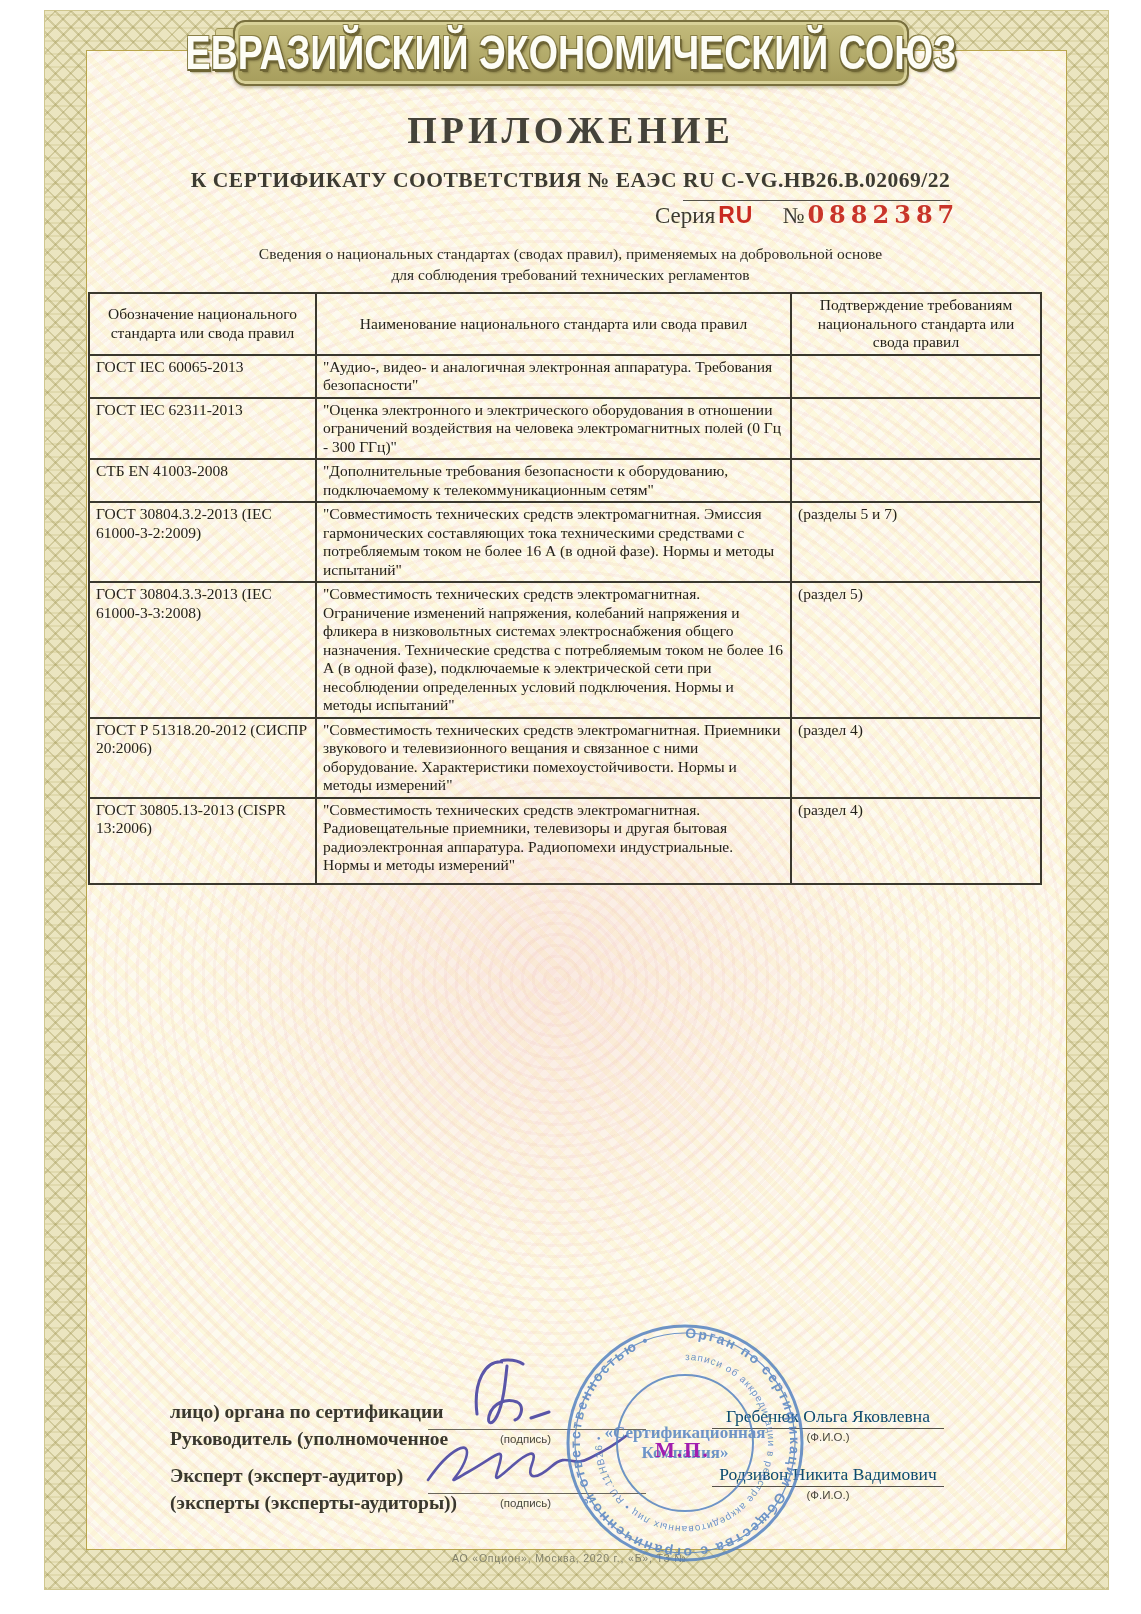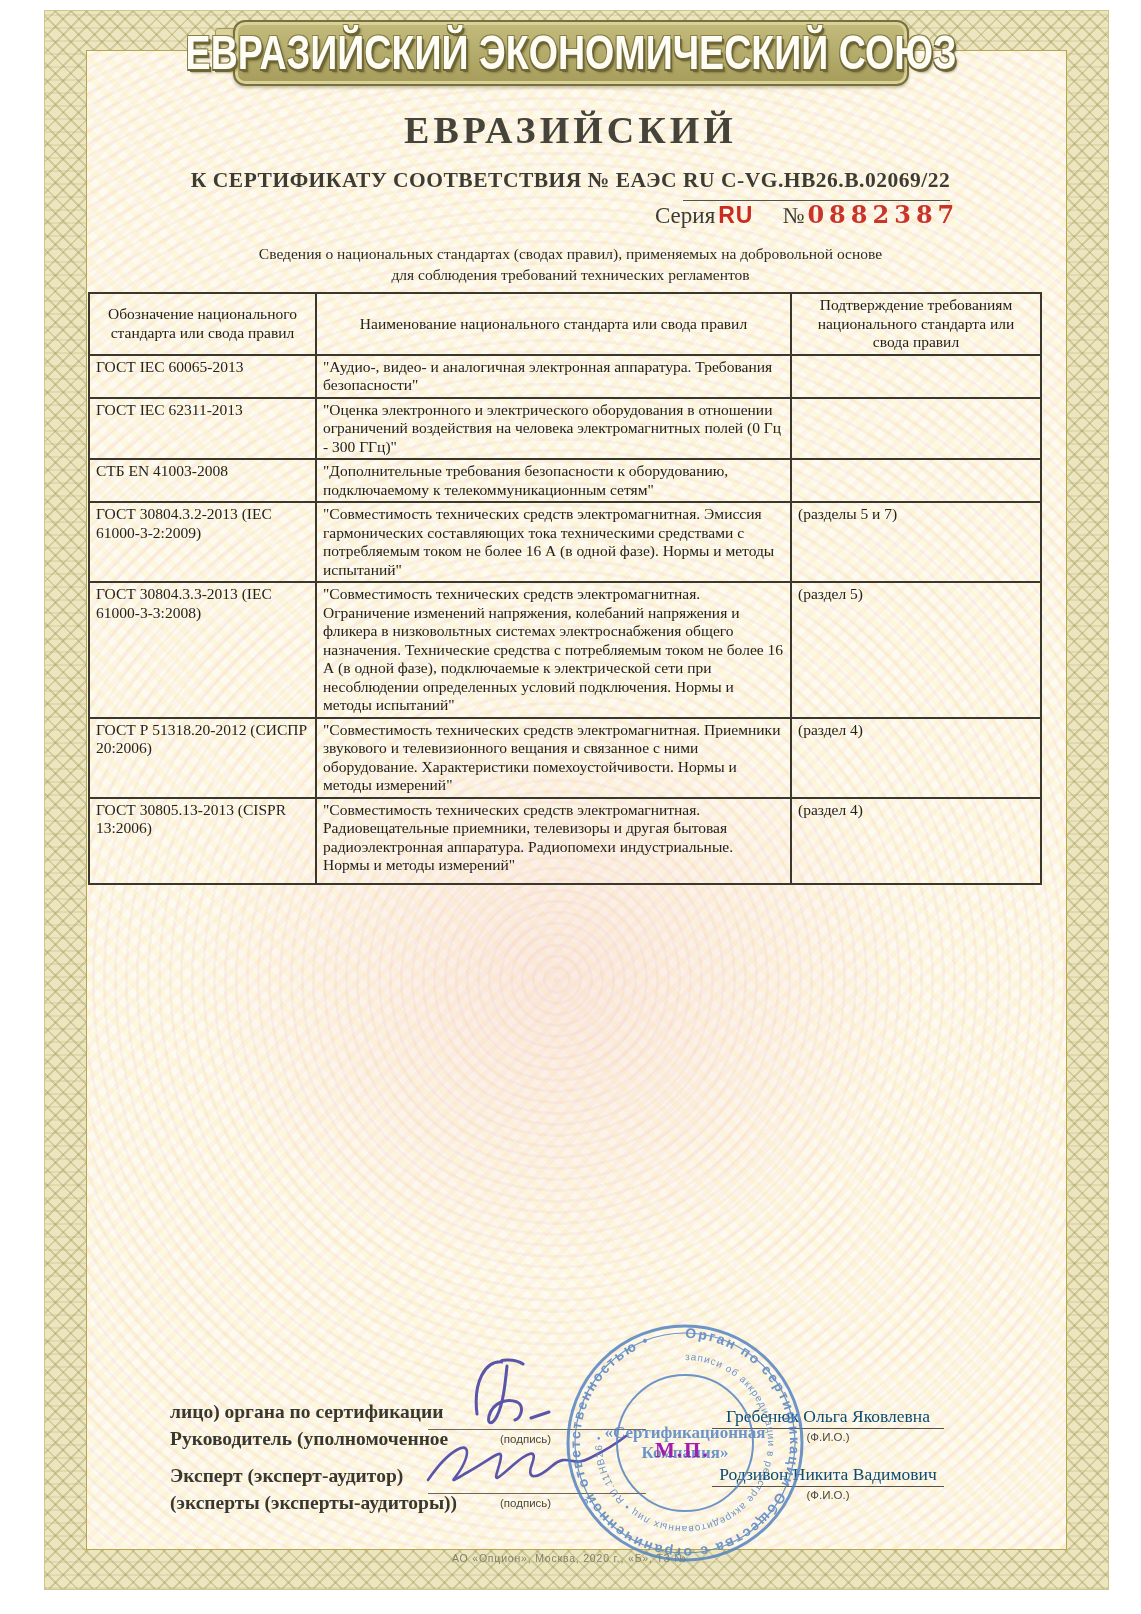--- a/index.html
+++ b/index.html
@@ -119,21 +119,21 @@
 <div class="page">
 
   <div class="border-band"></div>
   <div class="paper"></div>
   <div class="rosette"></div>
 
   <div class="banner">
     <div class="banner-text">ЕВРАЗИЙСКИЙ ЭКОНОМИЧЕСКИЙ СОЮЗ</div>
   </div>
 
-  <div class="doc-title">ЕВРАЗИЙСКИЙ</div>
+  <div class="doc-title">ПРИЛОЖЕНИЕ</div>
 
   <div class="cert-line">
     <span>К СЕРТИФИКАТУ СООТВЕТСТВИЯ № ЕАЭС </span><span class="cert-number">RU C-VG.HB26.B.02069/22</span>
   </div>
 
   <div class="series-line">
     <span>Серия</span>
     <span class="series-value">RU</span>
     <span class="number-sign">№</span>
     <span class="number-value">0882387</span>

